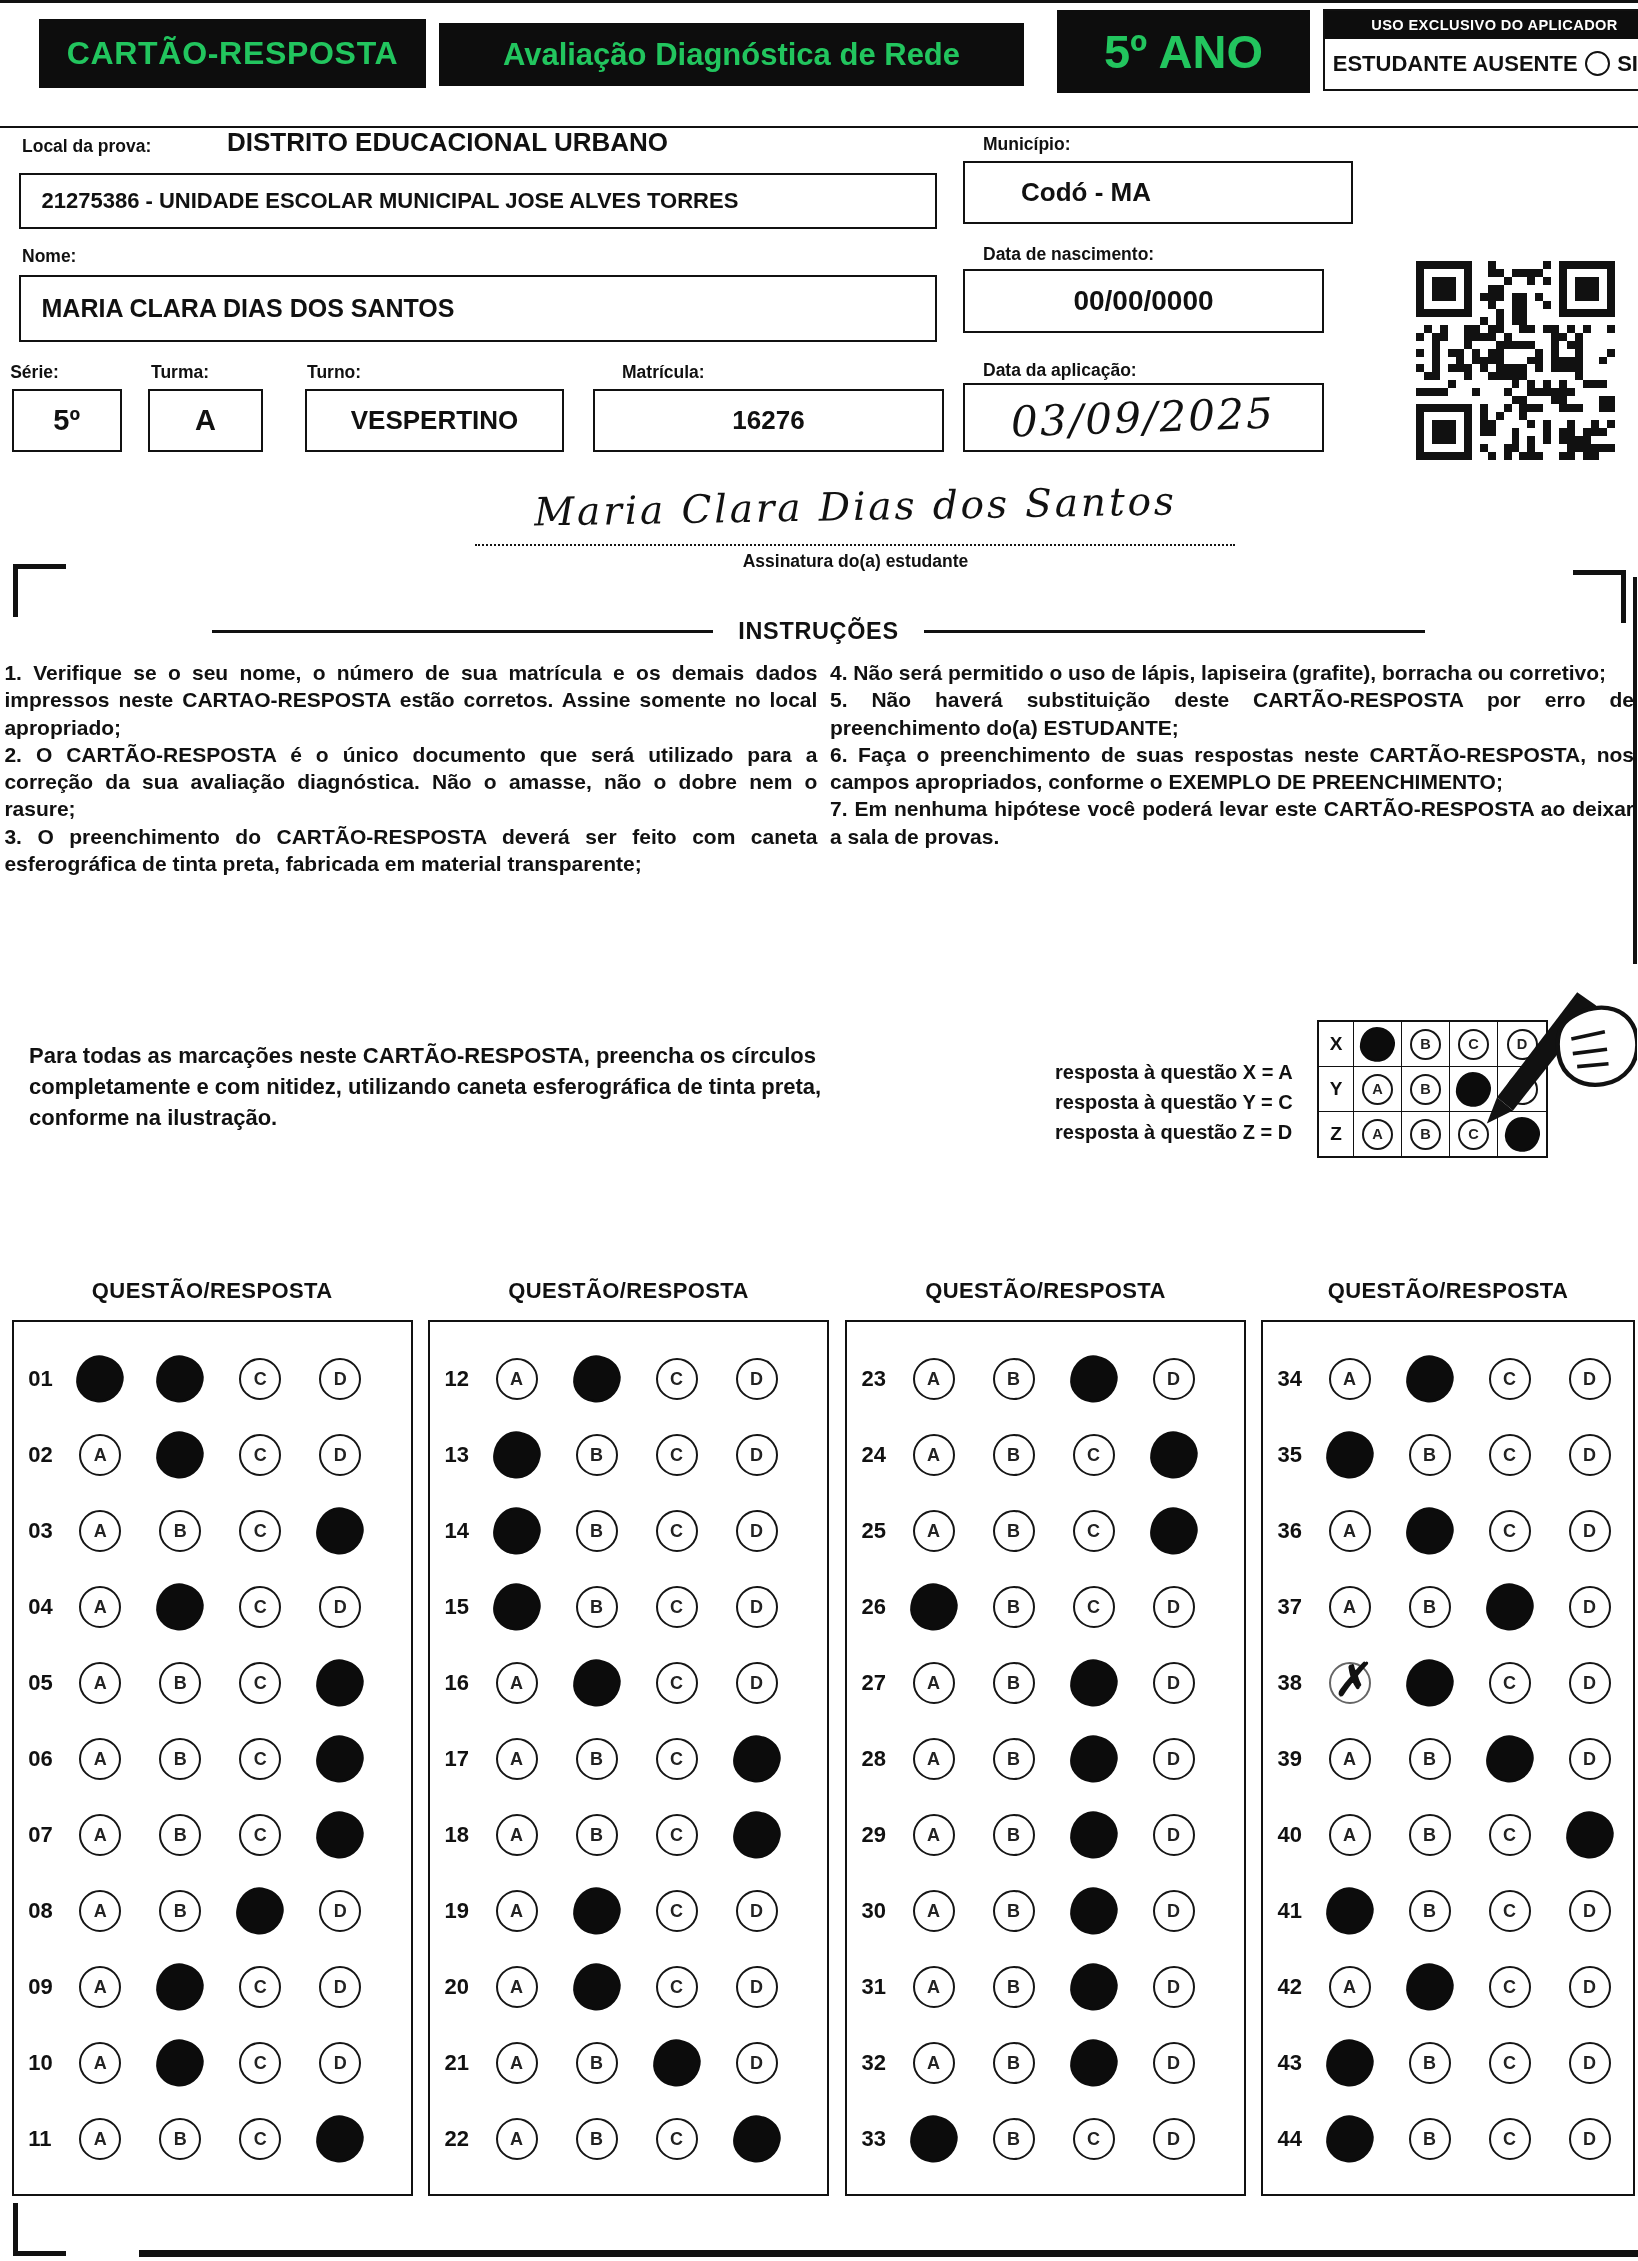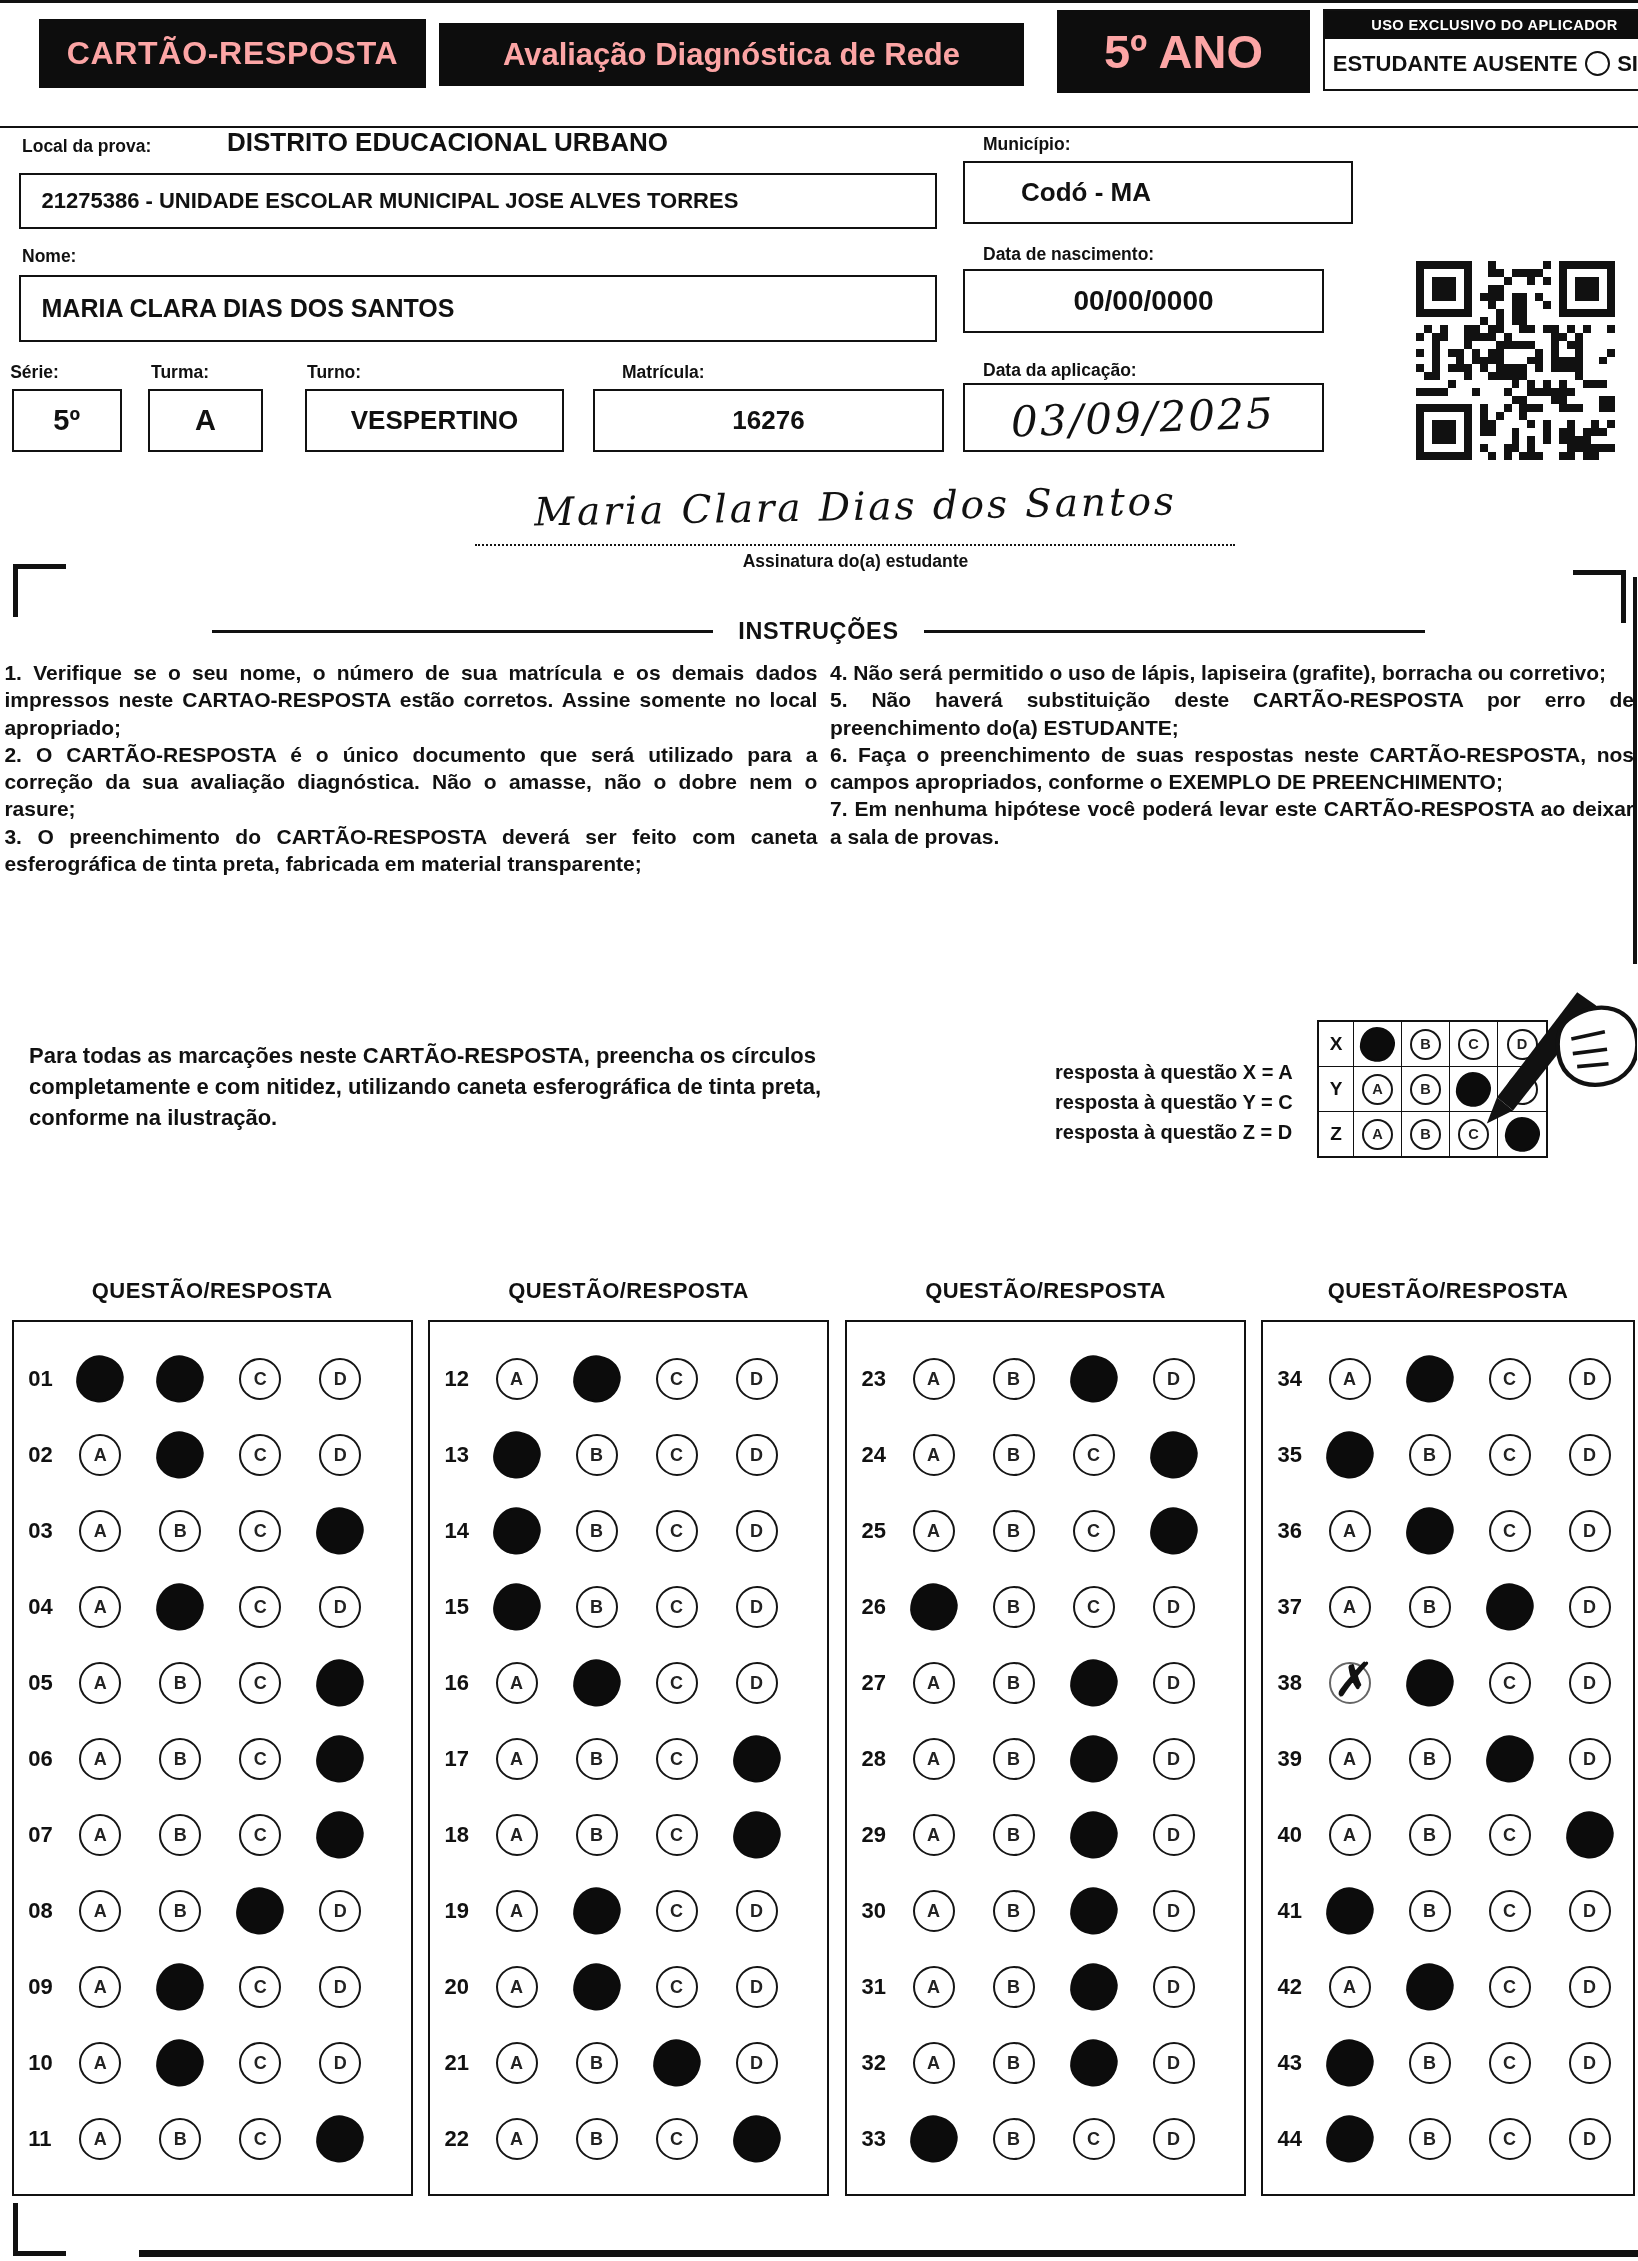--- a/index.html
+++ b/index.html
@@ -1,21 +1,21 @@
 <!DOCTYPE html>
 <html style="font-size:11.7px"><head>
 <meta charset="utf-8">
 <style>
   * { box-sizing: border-box; margin: 0; padding: 0; }
   body { background: #d9d9d9; font-family: "Liberation Sans", sans-serif; color: #111; }
   .page { position: relative; width: 1639px; height: 2261px; background: #fff; overflow: hidden; }
   .top-edge { position: absolute; left: 0; top: 0; width: 1639px; height: 2.9px; background: #111; }
   .hdr-rule { position: absolute; left: 0; top: 126px; width: 1639px; height: 2.2px; background: #111; }
 
-  .hdr-box { position: absolute; background: #0d0d0d; color: #fca5a5; display: flex; align-items: center; justify-content: center; font-weight: bold; }
+  .hdr-box { position: absolute; background: #0d0d0d; color: #22c55e; display: flex; align-items: center; justify-content: center; font-weight: bold; }
   .hdr-box1 { left: 39px; top: 19px; width: 387px; height: 69px; font-size: 32px; letter-spacing: 0.7px; }
   .hdr-box2 { left: 439px; top: 23.4px; width: 585px; height: 63px; font-size: 31px; }
   .hdr-box3 { left: 1057px; top: 10.2px; width: 253px; height: 83px; font-size: 47px; }
 
   .applicator-box { position: absolute; left: 1323px; top: 8.8px; width: 343px; height: 82px; border: 2.2px solid #111; background: #fff; display: flex; flex-direction: column; }
   .applicator-bar { height: 28px; background: #0d0d0d; color: #fff; font-size: 14.6px; font-weight: bold; display: flex; align-items: center; justify-content: center; letter-spacing: 0.4px; }
   .absent-row { flex: 1; display: flex; align-items: center; justify-content: center; gap: 7.3px; font-size: 22px; font-weight: bold; border-radius: 25px; }
   .absent-circle { width: 25px; height: 25px; border: 2.2px solid #111; border-radius: 50%; display: inline-block; }
 
   .lbl { position: absolute; font-size: 17.5px; font-weight: bold; white-space: nowrap; }

